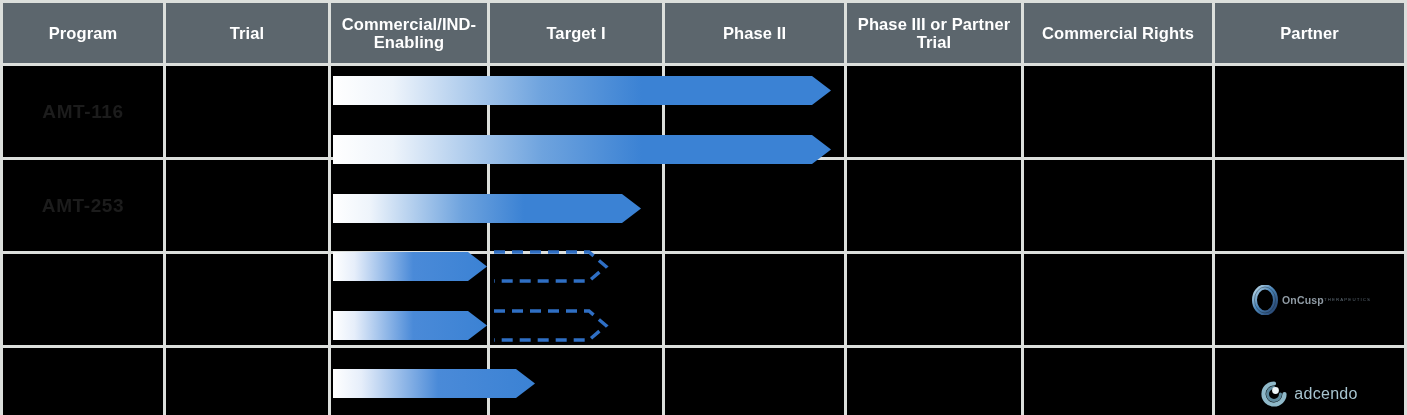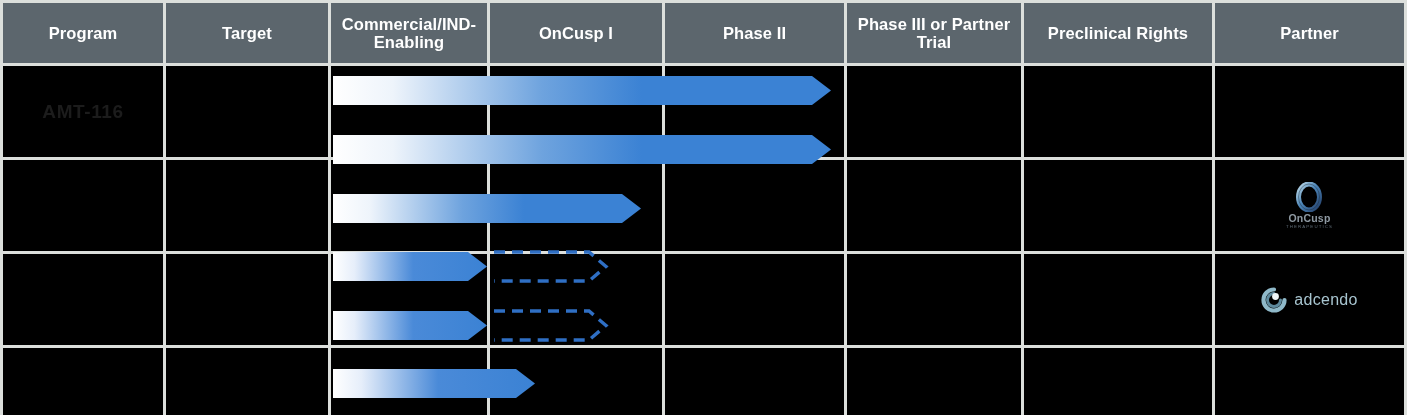--- a/index.html
+++ b/index.html
@@ -87,21 +87,20 @@
   
   .partner-cell-inner {
     display: flex;
     align-items: center;
     justify-content: center;
     width: 100%;
     height: 100%;
   }
   .logo-oncusp {
     display: flex;
-    flex-direction: column;
     align-items: center;
     justify-content: center;
     line-height: 1;
   }
   .logo-oncusp .oc-word {
     font-size: 10.5px;
     font-weight: bold;
     color: #8f9aa3;
     letter-spacing: 0.2px;
     margin-top: 1px;
@@ -138,42 +137,52 @@
       <col style="width:159px">
       <col style="width:175px">
       <col style="width:182px">
       <col style="width:177px">
       <col style="width:191px">
       <col style="width:192px">
     </colgroup>
     <thead>
       <tr>
         <th>Program</th>
-        <th>Target</th>
+        <th>Trial</th>
         <th>Commercial/IND-Enabling</th>
-        <th>OnCusp I</th>
+        <th>Target I</th>
         <th>Phase II</th>
         <th>Phase III or Partner Trial</th>
-        <th>Preclinical Rights</th>
+        <th>Commercial Rights</th>
         <th>Partner</th>
       </tr>
     </thead>
     <tbody>
 
       <tr>
         <td class="program-name">AMT-116</td>
         <td></td>
         <td></td>
         <td></td>
         <td></td>
         <td></td>
         <td></td>
         <td></td>
       </tr>
 
+      <tr>
+        <td class="program-name">AMT-253</td>
+        <td></td>
+        <td></td>
+        <td></td>
+        <td></td>
+        <td></td>
+        <td></td>
+        <td></td>
+      </tr>
 
 
       <tr>
         <td class="program-name"></td>
         <td></td>
         <td></td>
         <td></td>
         <td></td>
         <td></td>
         <td></td>

